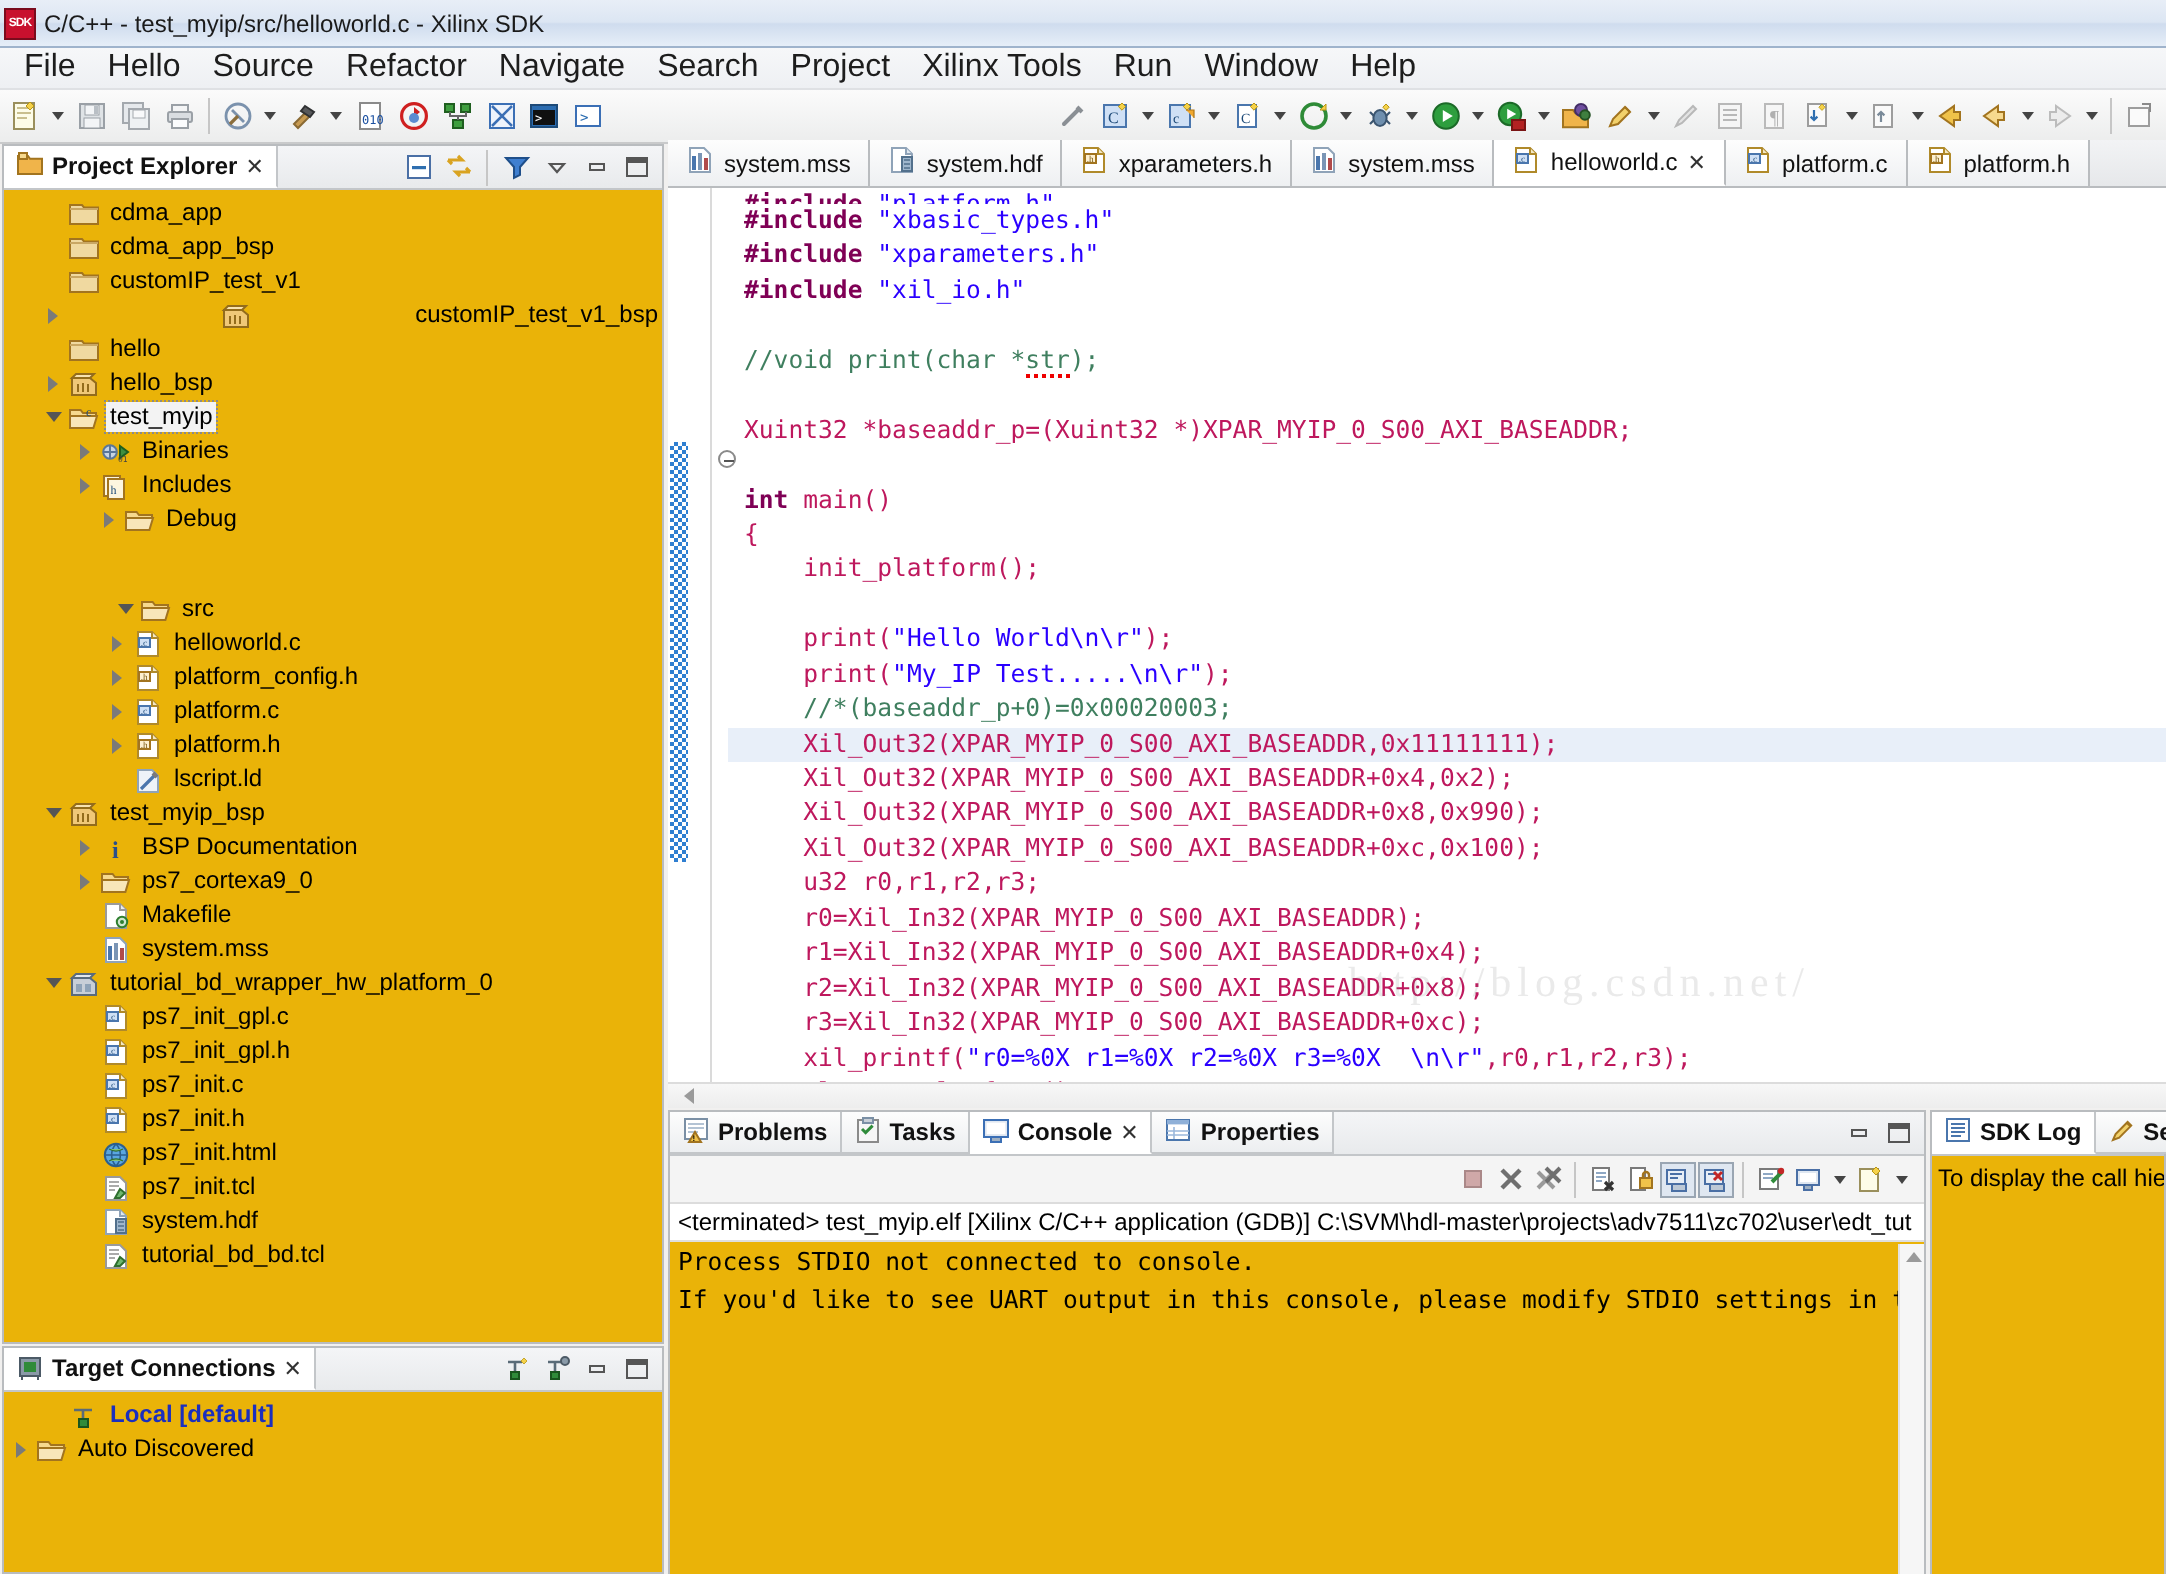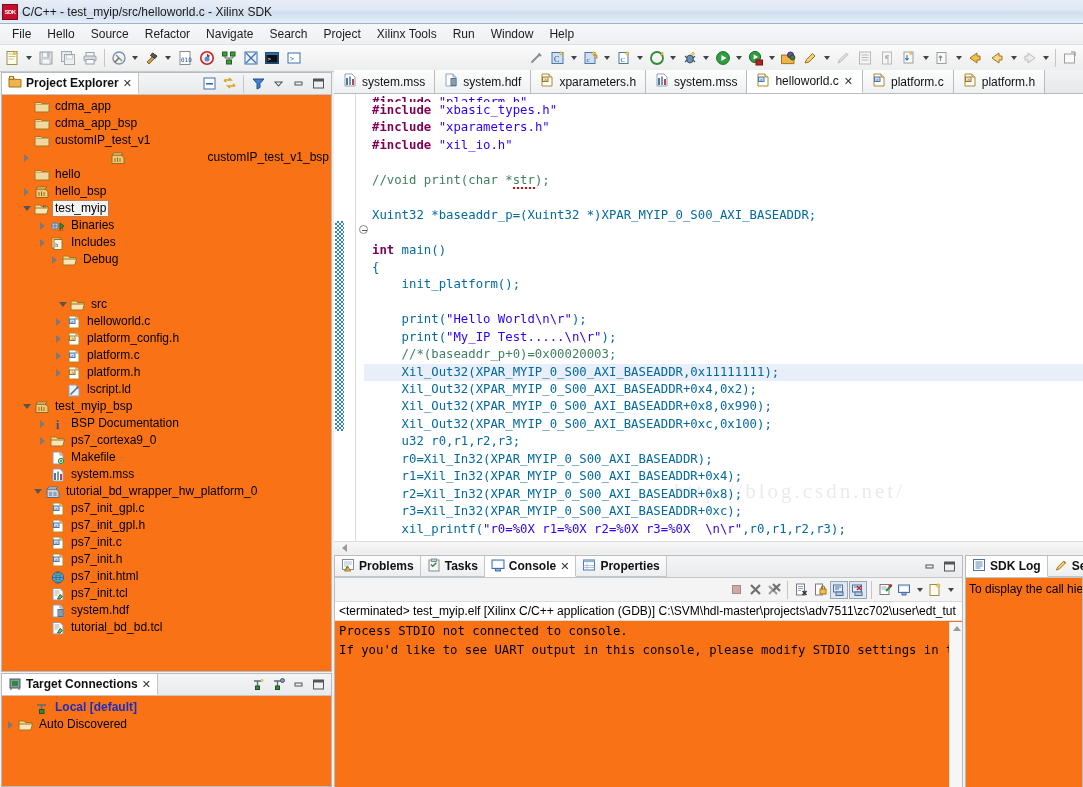--- a/index.html
+++ b/index.html
@@ -36,21 +36,21 @@
 
   
   .menubar {
     height: 21px;
     background: linear-gradient(to bottom,#f6f7f9,#eef0f3);
     border-bottom: 1px solid #dfe1e4;
     display: flex; align-items: center;
     padding-left: 4px;
   }
   .menu-item {
-    padding: 2px 8px; font-size: 12px; color: #1d1d1d; cursor: default;
+    padding: 2px 8px; font-size: 16px; color: #1d1d1d; cursor: default;
     white-space: nowrap;
   }
 
   
   .toolbar {
     height: 27px;
     background: linear-gradient(to bottom,#fbfbfb,#eceded);
     border-bottom: 1px solid #c9cacb;
     display: flex; align-items: center;
     padding: 0 2px;
@@ -85,21 +85,21 @@
     background: #fff;
     border-right: 1px solid #c3c6c9;
     border-bottom: 1px solid #fff;
     font-size: 12px; font-weight: bold; color:#111;
     position: relative; top:0;
     white-space: nowrap;
   }
   .view-tab .close { font-size: 11px; color:#333; font-weight: normal;}
   .view-toolbar { margin-left: auto; display:flex; align-items:center; gap:2px; padding-right:4px; }
   .vt-btn { width:18px;height:18px; display:flex;align-items:center;justify-content:center; }
-  .view-body { position:absolute; top:22px; left:0; right:0; bottom:0; background:#f97316; overflow:hidden;}
+  .view-body { position:absolute; top:22px; left:0; right:0; bottom:0; background:#eab308; overflow:hidden;}
 
   
   .tree { padding-top: 3px; font-size: 12px; }
   .tree-row {
     display:flex; align-items:center; height: 17px; padding-left: 2px; white-space: nowrap;
   }
   .tree-row.sel .lbl { outline: 1px dotted #8a8a8a; background: #f3f3f3; }
   .twisty { width: 13px; height:16px; display:flex; align-items:center; justify-content:center; flex:0 0 13px;}
   .twisty i.closed {
     width:0;height:0;border-top:4px solid transparent;border-bottom:4px solid transparent;border-left:5px solid #7a7a7a;
@@ -152,21 +152,21 @@
     line-height: 17.45px;
     white-space: pre;
     padding-top: 0px;
   }
   .code .ln { height: 17.45px; padding-left: 8px; }
   .code .ln.hl { background:#e8eff9; }
   .c-pre { color: #7f0055; font-weight: bold; }
   .c-str { color: #2a00ff; }
   .c-cmt { color: #3f7f5f; }
   .c-kw  { color: #7f0055; font-weight: bold; }
-  .c-txt { color: #0369a1; }
+  .c-txt { color: #be185d; }
   .sq { border-bottom: 2px dotted #e00; }
   .fold {
     position:absolute; left:23px; width:13px; height:17px;
     display:flex;align-items:center;justify-content:center;
   }
   .fold-box { width:9px;height:9px;border:1px solid #8a8a8a;border-radius:50%; position:relative; background:#fff;}
   .fold-box:after{content:"";position:absolute;left:1.5px;top:3.5px;width:5px;height:1px;background:#555;}
   .watermark {
     position:absolute; left:340px; top:385px;
     font-family: "Liberation Serif", serif;
@@ -799,21 +799,21 @@
               <span class="tree-ico">
                 <svg width="14" height="14">
                   <path d="M2 1 h7 l3 3 v9 h-10z" fill="#fff" stroke="#8fa3b8"></path>
                   <rect x="3" y="5" width="2" height="7" fill="#4a76ad"></rect>
                   <rect x="6" y="3.5" width="2" height="8.5" fill="#7a95b5"></rect>
                   <rect x="9" y="6" width="2" height="6" fill="#b04a4a"></rect>
                 </svg>
               </span>
               <span class="lbl">system.mss</span>
             </div>
-            <div class="tree-row" style="padding-left: 29px;">
+            <div class="tree-row" style="padding-left: 18px;">
               <span class="twisty">
                 <i class="open"></i>
               </span>
               <span class="tree-ico">
                 <svg width="16" height="14">
                   <path d="M2 4 h9 l3 2.5 v6 h-12z" fill="#c8cfd8" stroke="#5a6b7c"></path>
                   <path d="M2 4 l2-2 h9 l-2 2z" fill="#e4e9ee" stroke="#5a6b7c"></path>
                   <rect x="4" y="7" width="3" height="4" fill="#8fa3b8"></rect>
                   <rect x="8.5" y="7" width="3" height="4" fill="#8fa3b8"></rect>
                 </svg>

